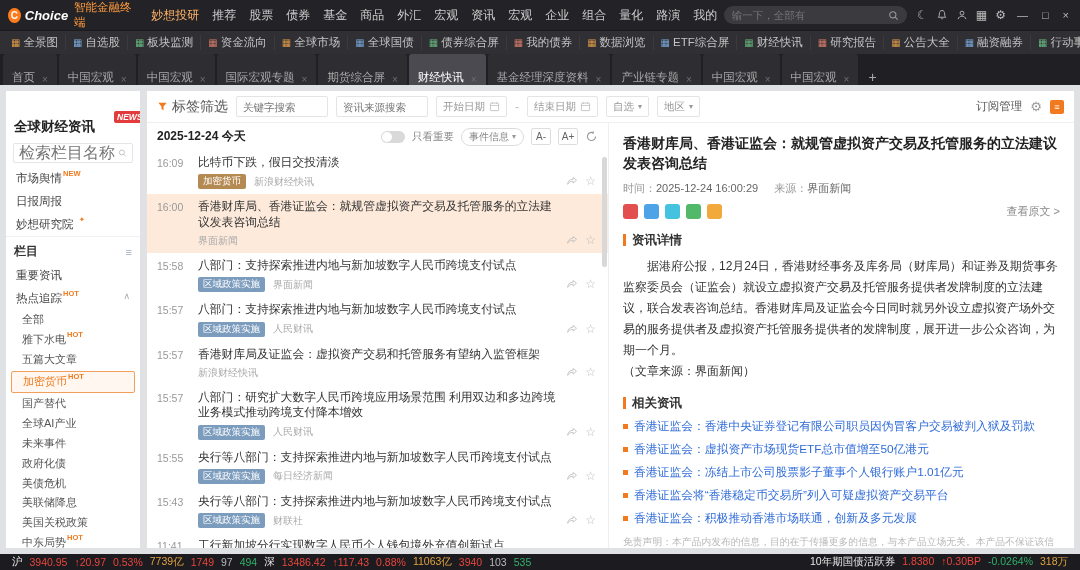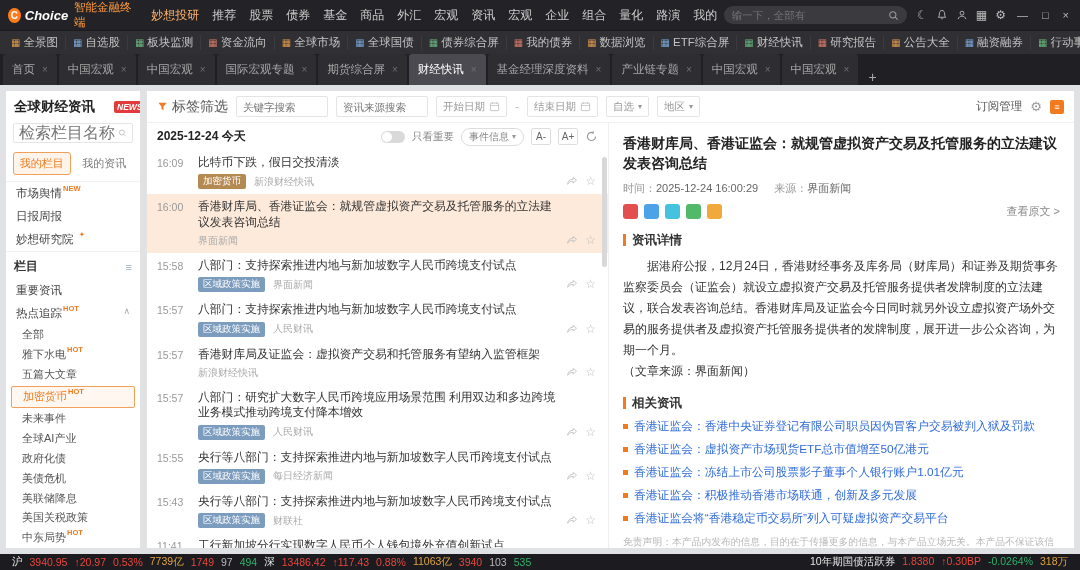--- a/index.html
+++ b/index.html
@@ -28,34 +28,34 @@
   .qitem { display:flex; align-items:center; gap:3px; padding:0 7px; font-size:11.5px; cursor:pointer; white-space:nowrap; border-left:1px solid #3a3a3f; }
   .qitem:first-child { border-left:none; }
   .qicon { font-size:10px; line-height:1; }
   .qitem:nth-child(4n+1) .qicon { color:#e09a4a; }
   .qitem:nth-child(4n+2) .qicon { color:#7aa7d8; }
   .qitem:nth-child(4n+3) .qicon { color:#67b57e; }
   .qitem:nth-child(4n+4) .qicon { color:#d87a6a; }
 
   
   .tabbar { flex:0 0 25px; background:#202024; display:flex; align-items:flex-end; padding:0 3px; gap:2px; }
-  .tab { height:31px; background:#2d2d32; color:#a8a8a8; display:flex; align-items:center; gap:7px; padding:0 9px;
+  .tab { height:31px; background:#2d2d32; color:#a8a8a8; display:flex; align-items:flex-end; gap:7px; padding:0 9px;
     font-size:11.5px; border-radius:3px 3px 0 0; cursor:pointer; white-space:nowrap; }
   .tab .tclose { color:#6e6e74; font-size:10px; }
   .tab.active { background:#4a4a50; color:#fff; }
   .tab-add { color:#aaa; padding:0 8px; font-size:14px; cursor:pointer; }
 
   
   .main { flex:1; display:flex; padding:5px; gap:5px; min-height:0; }
   .sidebar { flex:0 0 136px; background:#fff; border:1px solid #e2e2e2; display:flex; flex-direction:column; overflow:hidden; }
   .panel { flex:1; background:#fff; border:1px solid #e2e2e2; display:flex; flex-direction:column; min-width:0; overflow:hidden; }
 
   
   .sb-header { padding:7px 8px 3px; display:flex; align-items:center; gap:4px; }
-  .sb-title { font-size:13.5px; font-weight:bold; color:#222; white-space:nowrap; }
+  .sb-title { font-size:13.5px; font-weight:bold; color:#222; white-space:nowrap;margin-top:20px; }
   .news-badge { background:#e23b3b; color:#fff; font-size:8.5px; padding:1px 3px; border-radius:2px; font-style:italic; font-weight:bold;margin-left:15px; }
   .sb-search { margin:4px 7px; border:1px solid #e5e5e5; border-radius:2px; height:21px; display:flex; align-items:center; padding:0 5px; gap:3px; }
   .sb-search input { border:none; outline:none; width:100%; font-size:16px; color:#666; }
   .sb-tabs { display:flex; gap:5px; padding:5px 7px 6px; border-bottom:1px solid #f2f2f2; }
   .sb-tab { flex:1; text-align:center; font-size:11px; padding:3px 0; border-radius:3px; color:#777; border:1px solid transparent; cursor:pointer; white-space:nowrap; }
   .sb-tab.active { background:#fff4ea; color:#f07a1d; border-color:#f0a05a; }
   .sb-item { padding:4px 10px; font-size:11.5px; color:#444; display:flex; align-items:flex-start; gap:1px; cursor:pointer; white-space:nowrap; }
   .suptag { color:#f07a1d; font-size:7.5px; font-weight:bold; margin-top:-2px; }
   .sb-section { display:flex; justify-content:space-between; align-items:center; padding:6px 8px 4px; border-top:1px solid #f0f0f0; font-weight:bold; color:#333; font-size:12px; }
   .sb-sec-ico { color:#9aa7b8; font-size:11px; }
@@ -288,24 +288,20 @@
         <span class="sb-title">全球财经资讯</span>
         <span class="news-badge">NEWS</span>
       </div>
       <div class="sb-search">
         <input placeholder="检索栏目名称/首字母" style="">
         <svg width="10" height="10" viewBox="0 0 16 16">
             <circle cx="7" cy="7" r="4.5" fill="none" stroke="#bbb" stroke-width="1.6"></circle>
             <line x1="10.5" y1="10.5" x2="14" y2="14" stroke="#bbb" stroke-width="1.6"></line>
           </svg>
       </div>
-      <div class="sb-tabs">
-        <span class="sb-tab active">我的栏目</span>
-        <span class="sb-tab">我的资讯</span>
-      </div>
       <div class="sb-item">
           <span>市场舆情</span>
           <span class="suptag">NEW</span>
         </div>
       <div class="sb-item">
           <span>日报周报</span>
         </div>
       <div class="sb-item"><span>妙想研究院</span>&nbsp;<span class="suptag">✦</span></div>
       <div class="sb-section">
         <span>栏目</span>
@@ -329,25 +325,29 @@
         </div>
       <div class="topic">
           <span>五篇大文章</span>
           <span class="suptag"></span>
         </div>
       <div class="topic selected">
           <span>加密货币</span>
           <span class="suptag">HOT</span>
         </div>
       <div class="topic">
+          <span>国产替代</span>
+          <span class="suptag"></span>
+        </div>
+      <div class="topic">
+          <span>全球AI产业</span>
+          <span class="suptag"></span>
+        </div>
+      <div class="topic">
           <span>未来事件</span>
-          <span class="suptag"></span>
-        </div>
-      <div class="topic">
-          <span>全球AI产业</span>
           <span class="suptag"></span>
         </div>
       <div class="topic">
           <span>政府化债</span>
           <span class="suptag"></span>
         </div>
       <div class="topic">
           <span>美债危机</span>
           <span class="suptag"></span>
         </div>
@@ -606,25 +606,25 @@
           <div class="rel-item">
               <span class="rel-bullet"></span>
               <span>香港证监会：虚拟资产市场现货ETF总市值增至50亿港元</span>
             </div>
           <div class="rel-item">
               <span class="rel-bullet"></span>
               <span>香港证监会：冻结上市公司股票影子董事个人银行账户1.01亿元</span>
             </div>
           <div class="rel-item">
               <span class="rel-bullet"></span>
-              <span>香港证监会：积极推动香港市场联通，创新及多元发展</span>
+              <span>香港证监会将“香港稳定币交易所”列入可疑虚拟资产交易平台</span>
             </div>
           <div class="rel-item">
               <span class="rel-bullet"></span>
-              <span>香港证监会将“香港稳定币交易所”列入可疑虚拟资产交易平台</span>
+              <span>香港证监会：积极推动香港市场联通，创新及多元发展</span>
             </div>
           <div class="disclaimer">免责声明：本产品内发布的信息，目的在于传播更多的信息，与本产品立场无关。本产品不保证该信息（包括但不限于文字、数据及图表）全部或者部分内容的准确性、真实性、完整性、有效性、及时性、原创性等。相关信息并未经过本公司证实，不构成任何投资建议，据此操作，风险自担。</div>
         </div>
 
       </div>
     </div>
   </div>
 
   <div class="statusbar">
     <span class="wlab">沪</span>

